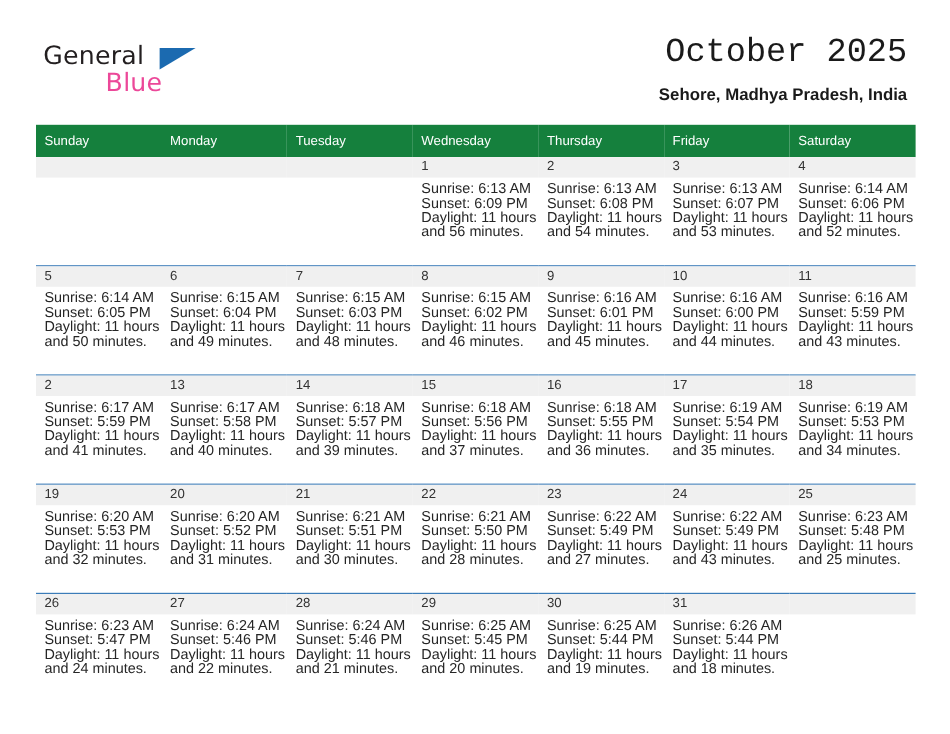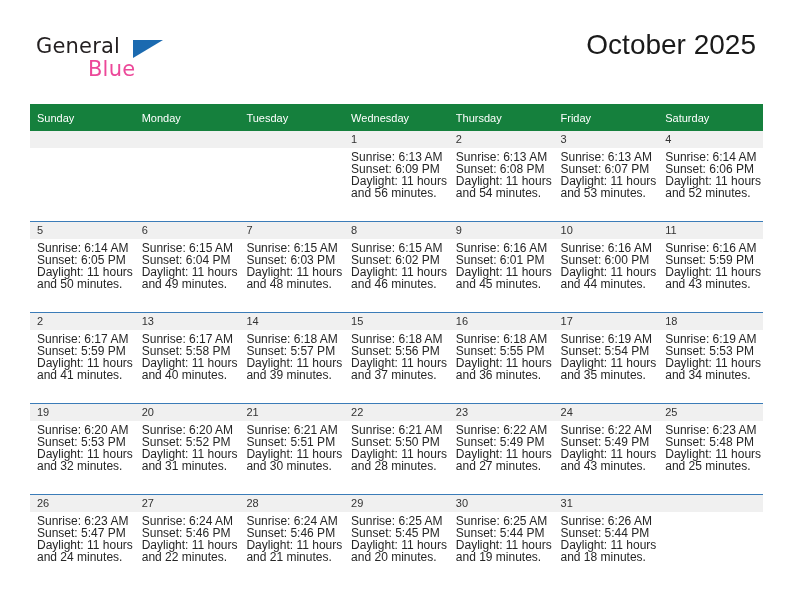--- a/index.html
+++ b/index.html
@@ -69,21 +69,21 @@
     right: 36px;
     top: 28px;
     text-align: right;
   }
   .cal-title {
     font-size: 28px;
     font-weight: normal;
     color: #1a1a1a;
     line-height: 34px;
     white-space: nowrap;
-    font-family: Liberation Sans, sans-serif;
+    font-family: Liberation Mono, monospace;
   }
   .cal-subtitle {
     margin-top: 8px;
     font-size: 14px;
     font-weight: bold;
     color: #1a1a1a;
     line-height: 17px;
     white-space: nowrap;
     font-family: "Liberation Sans", sans-serif;
   }
@@ -152,20 +152,21 @@
   <div class="header">
 
     <div class="brand">
       <span class="brand-general">General</span>
       <span class="brand-tri"></span>
       <span class="brand-blue">Blue</span>
     </div>
 
     <div class="title-block">
       <div class="cal-title">October 2025</div>
+      <div class="cal-subtitle">Sehore, Madhya Pradesh, India</div>
     </div>
 
   </div>
 
   <table class="calendar">
     <colgroup>
       <col>
         <col>
         <col>
         <col>

